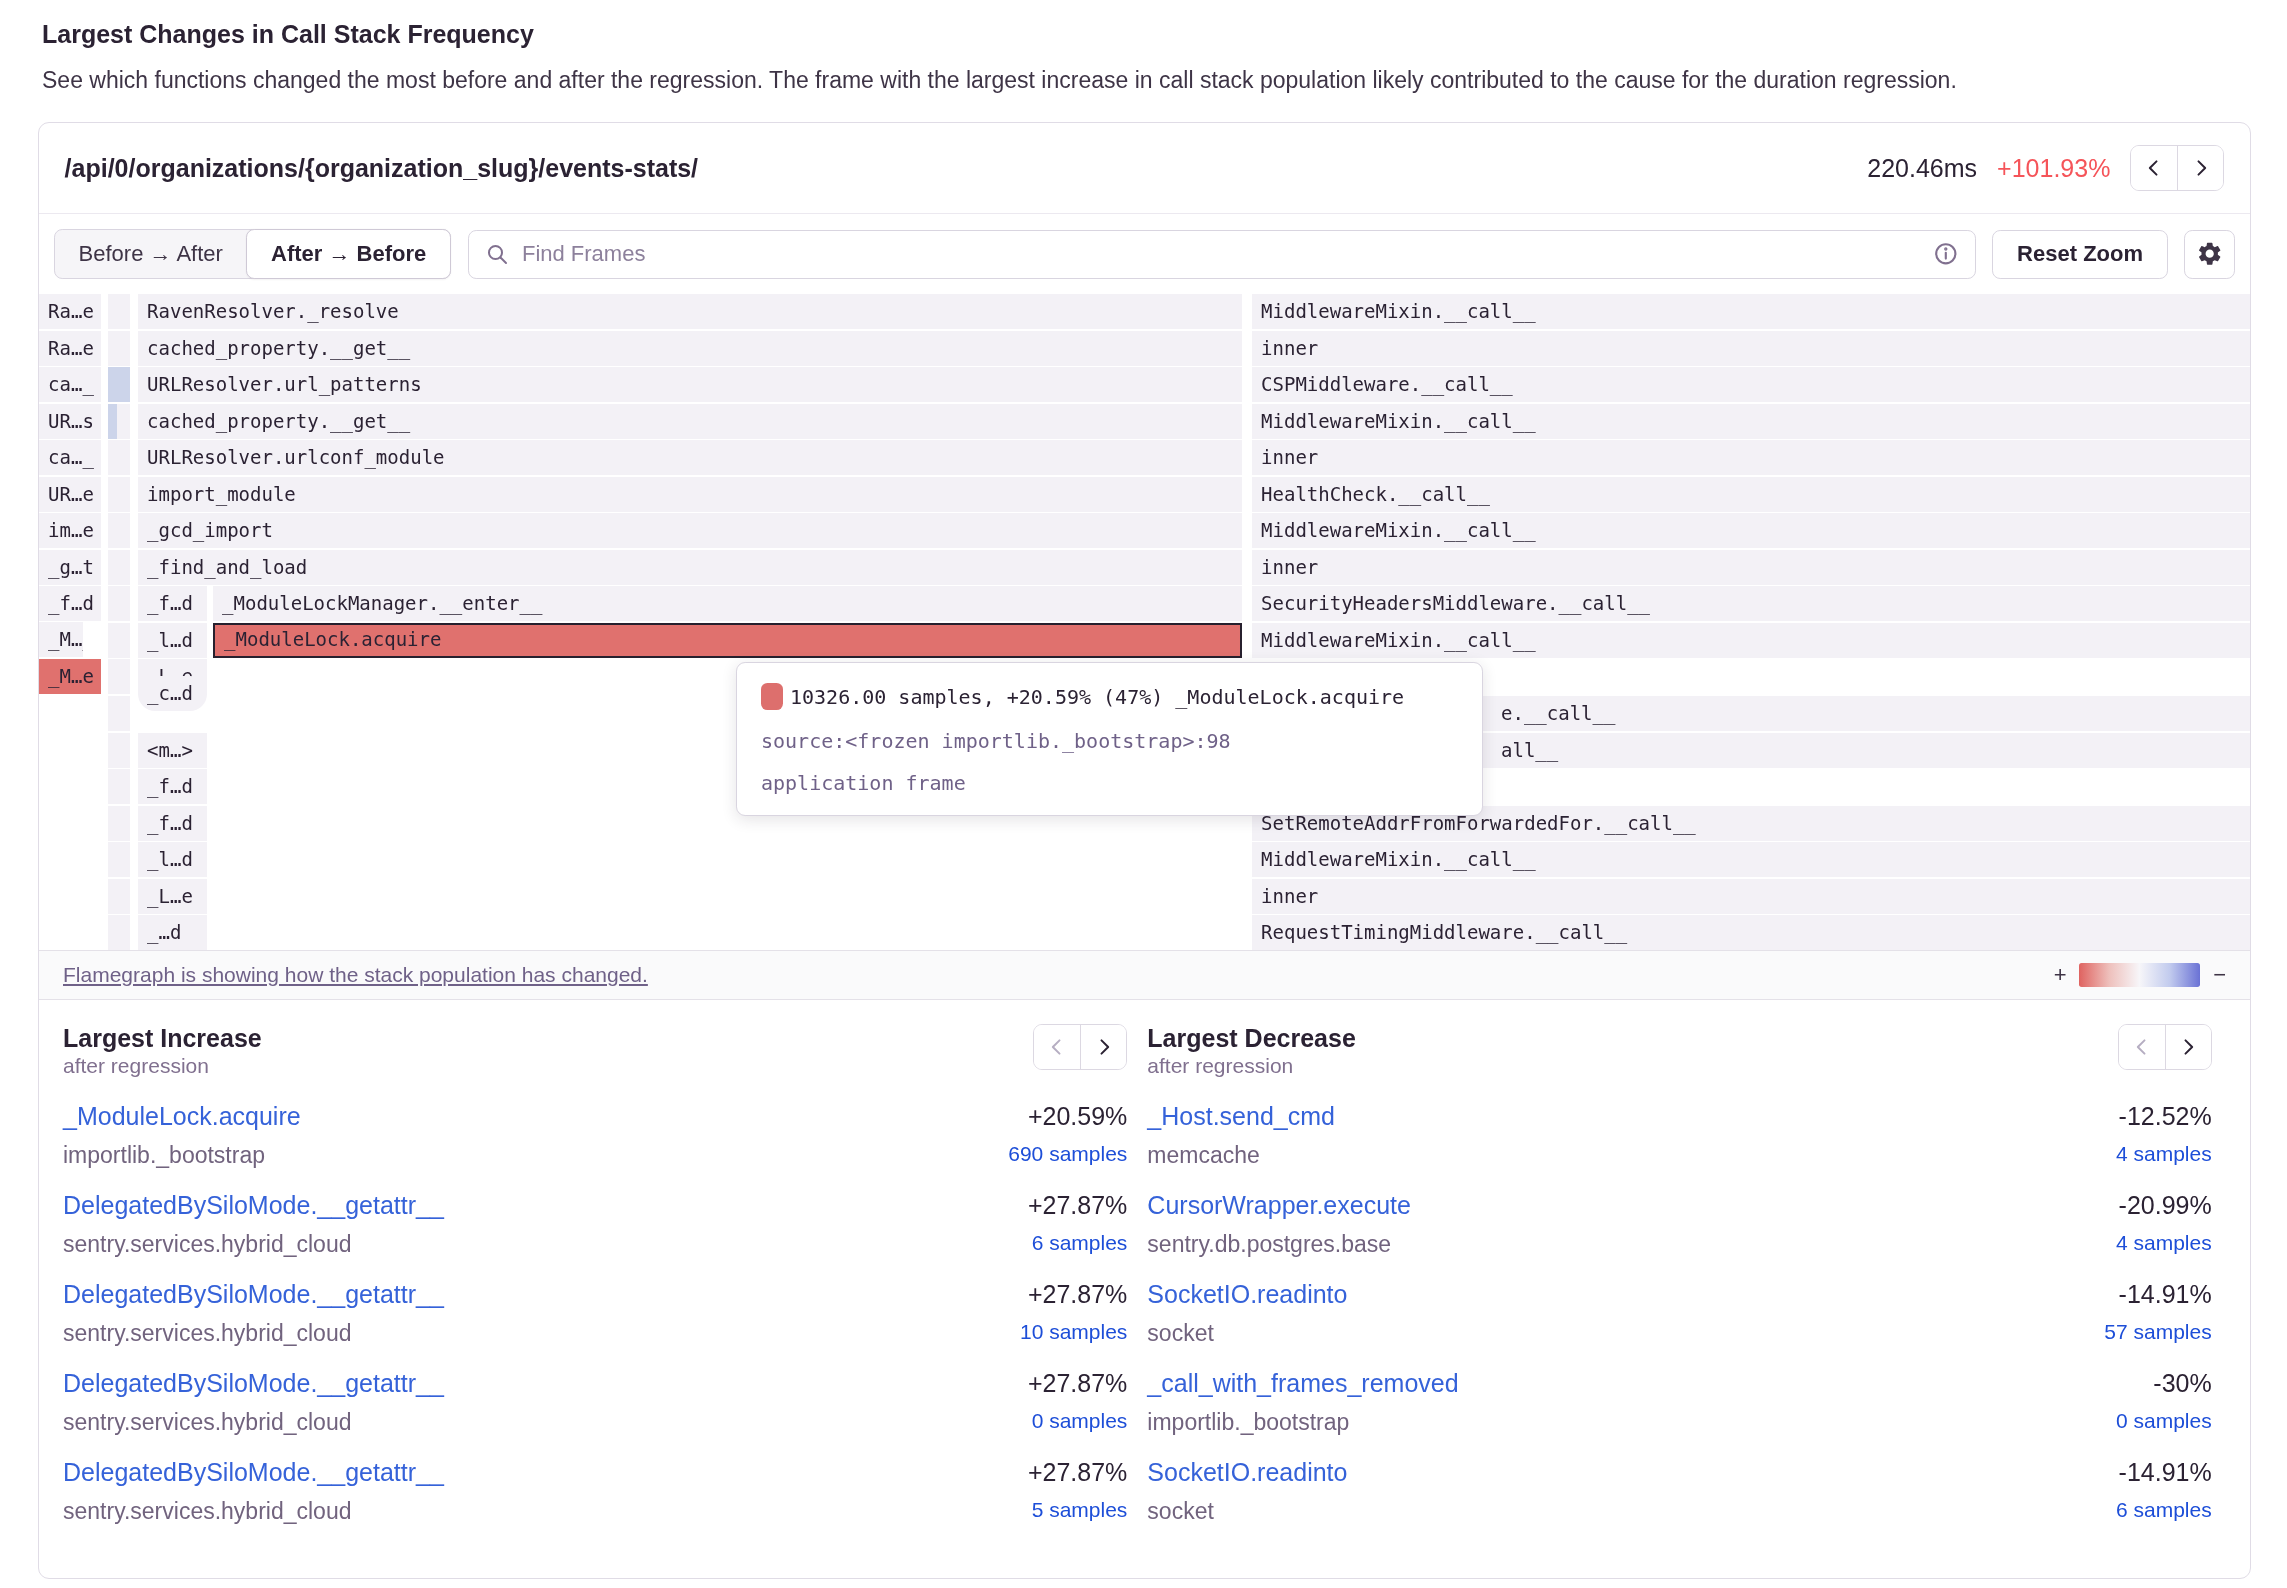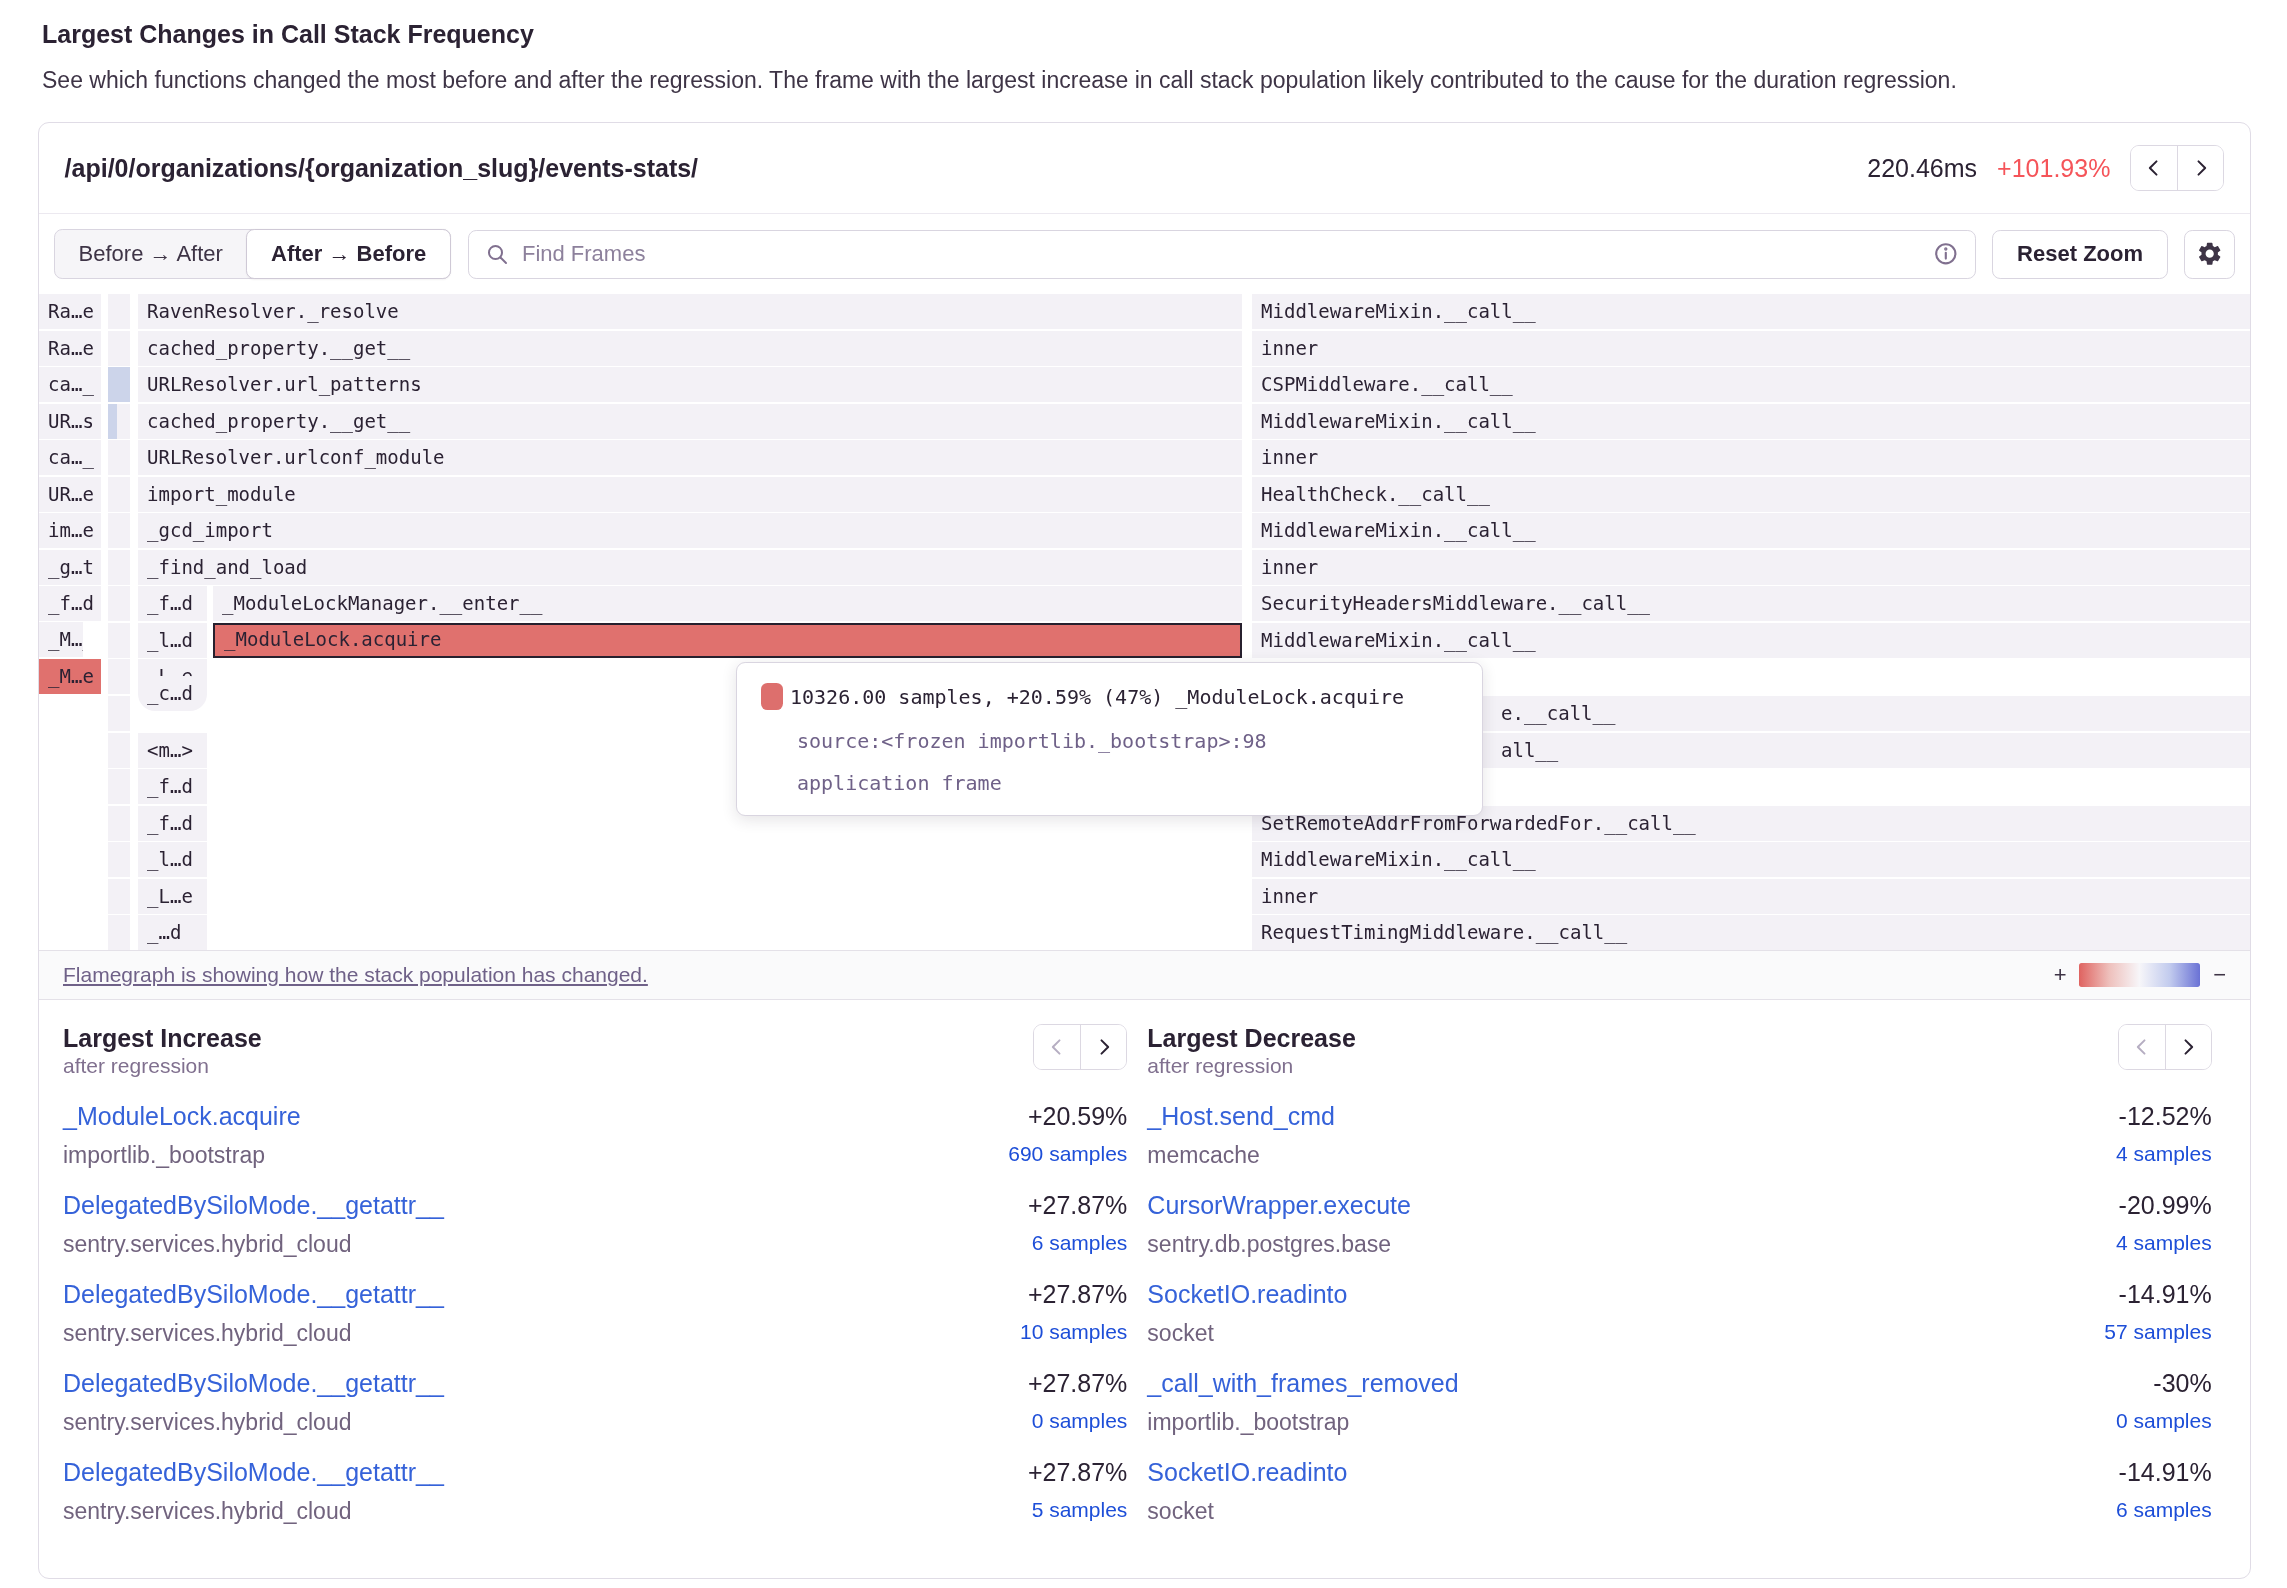--- a/index.html
+++ b/index.html
@@ -58,21 +58,21 @@
   .frame.blue { background:#ccd4ea; }
   .frame.red  { background:#e0716e; }
   .frame.sel  { background:#e0716e; border:2.7px solid #27202e; line-height:29px; }
 
   .tooltip { position:absolute; left:697px; top:368px; width:747px; background:#ffffff;
              border:0.9px solid #d9d5e0; border-radius:9.1px; padding:20px 24px;
              box-shadow:0 3.7px 14.6px rgba(43,34,51,.12); z-index:5;
              font-family:"DejaVu Sans Mono", monospace; }
   .tip-line1 { display:flex; align-items:center; gap:7px; font-size:20px; color:#2b2233; }
   .tip-swatch { width:22px; height:27.4px; border-radius:6.4px; background:#dd6f6d; flex:none; }
-  .tip-line2, .tip-line3 { margin-top:18.3px; font-size:20px; color:#6f6188;margin-left:36px; }
+  .tip-line2, .tip-line3 { margin-top:18.3px; font-size:20px; color:#6f6188; }
 
   
   .status-bar { display:flex; align-items:center; justify-content:space-between;
                 padding:11px 24px; background:#fafafb;
                 border-top:0.9px solid #e4e1e8; border-bottom:0.9px solid #e4e1e8; }
   .status-text { font-size:21px; color:#6f6188;text-decoration:underline; }
   .legend { display:flex; align-items:center; gap:12.8px; }
   .legend-sign { font-size:22px; color:#3e3446; }
   .legend-bar { width:121px; height:24px; border-radius:2.7px;
                 background:linear-gradient(to right,#df6360,#eec0bc,#f7f6f9,#c2cbee,#6a72d5); }

